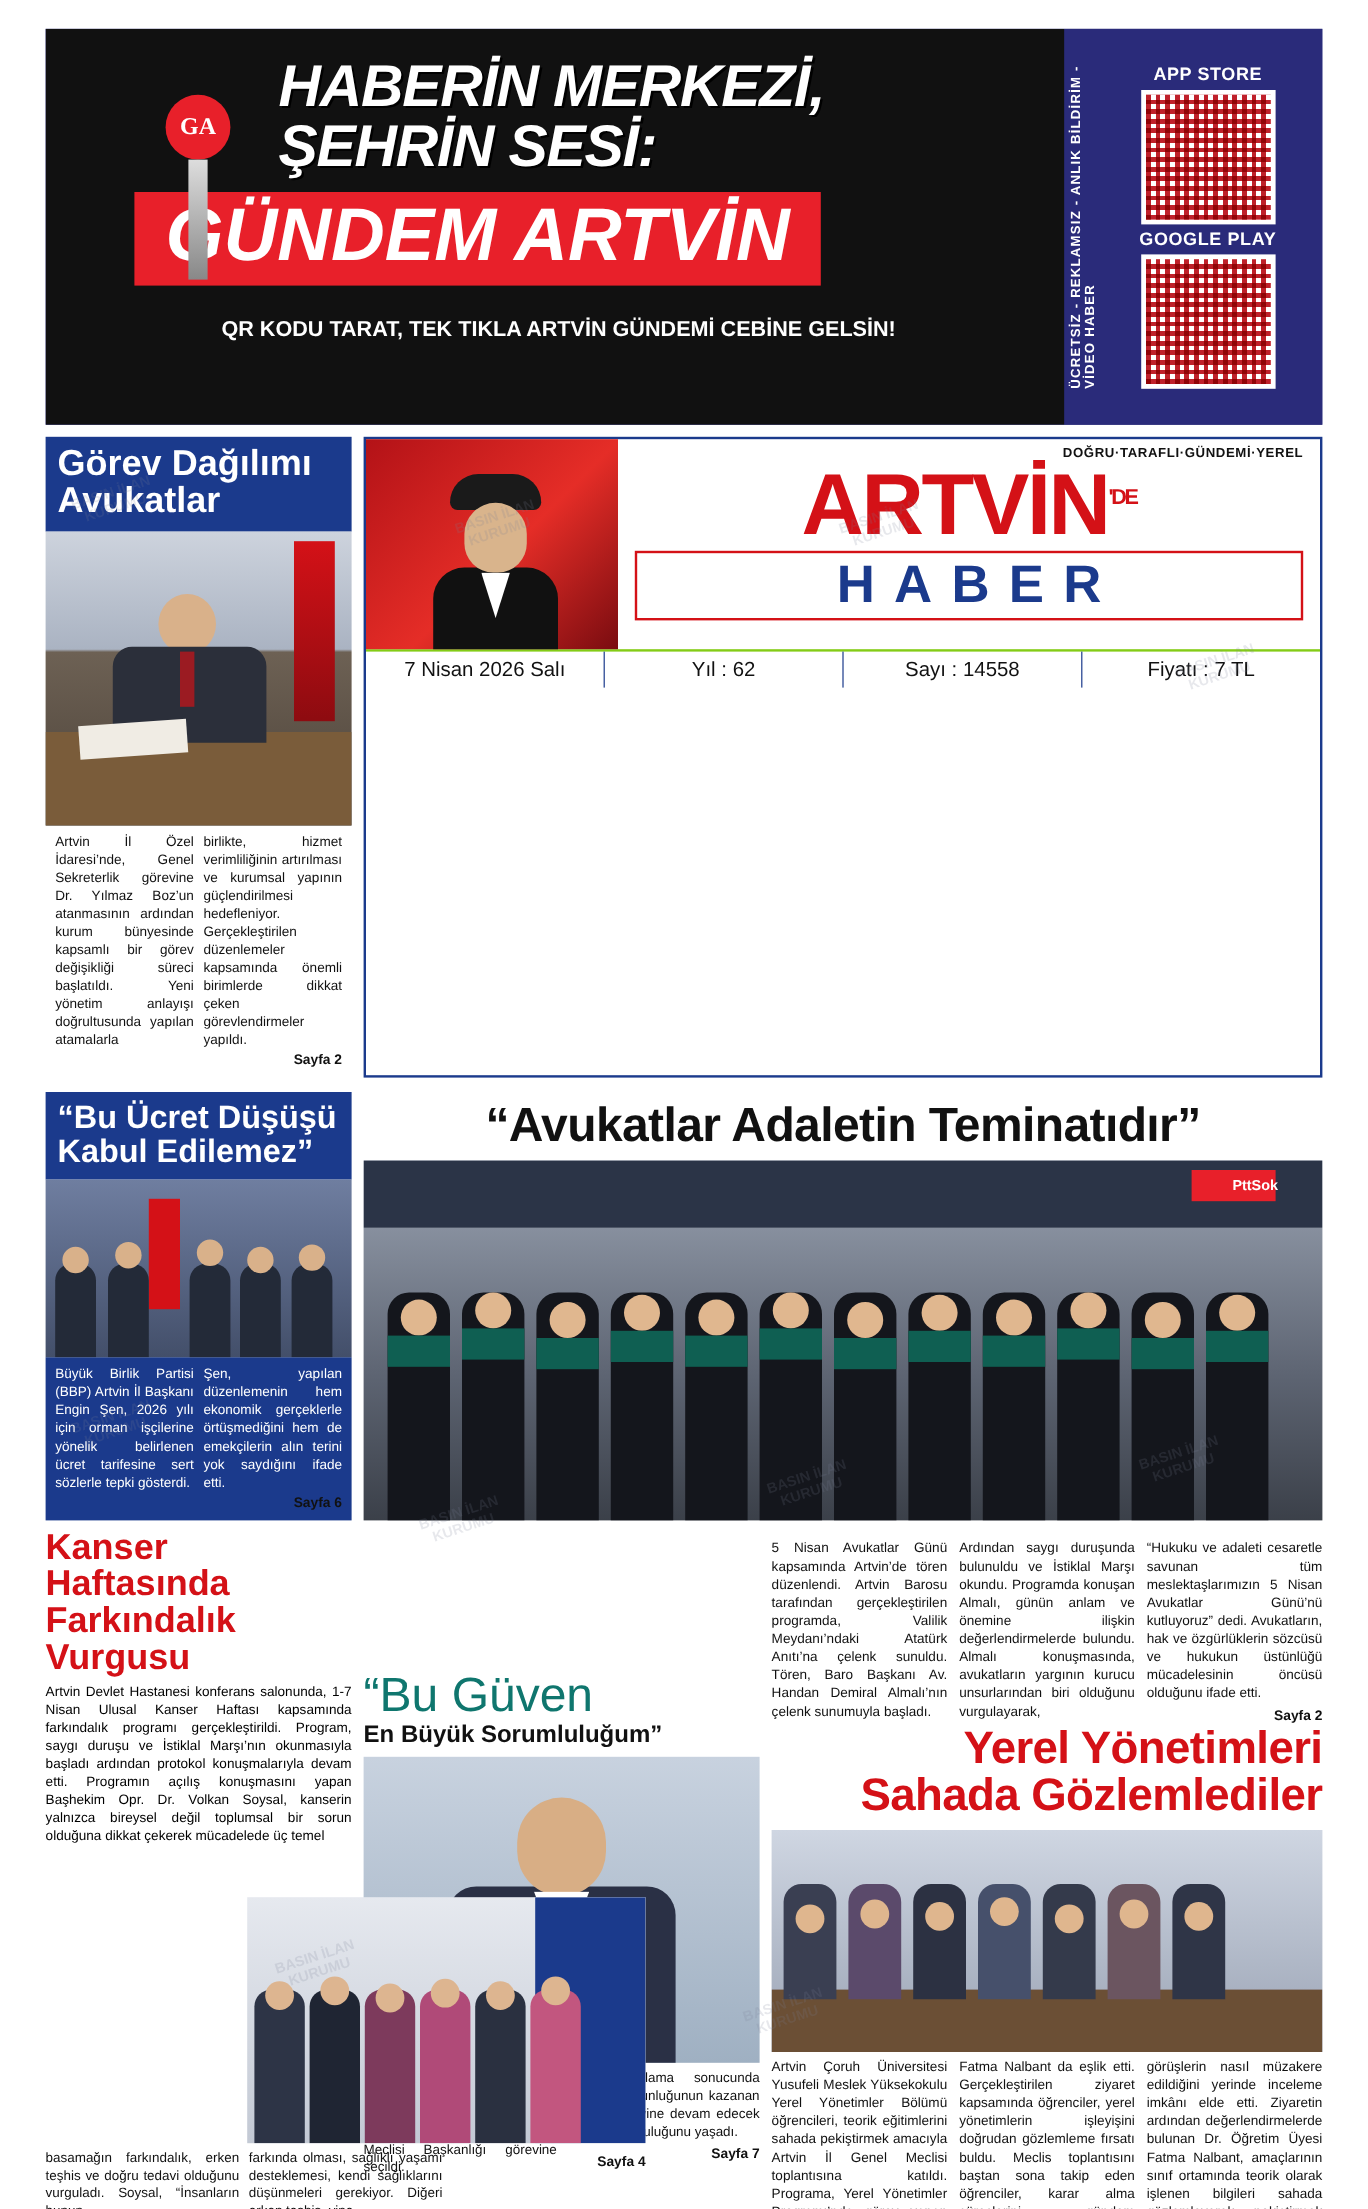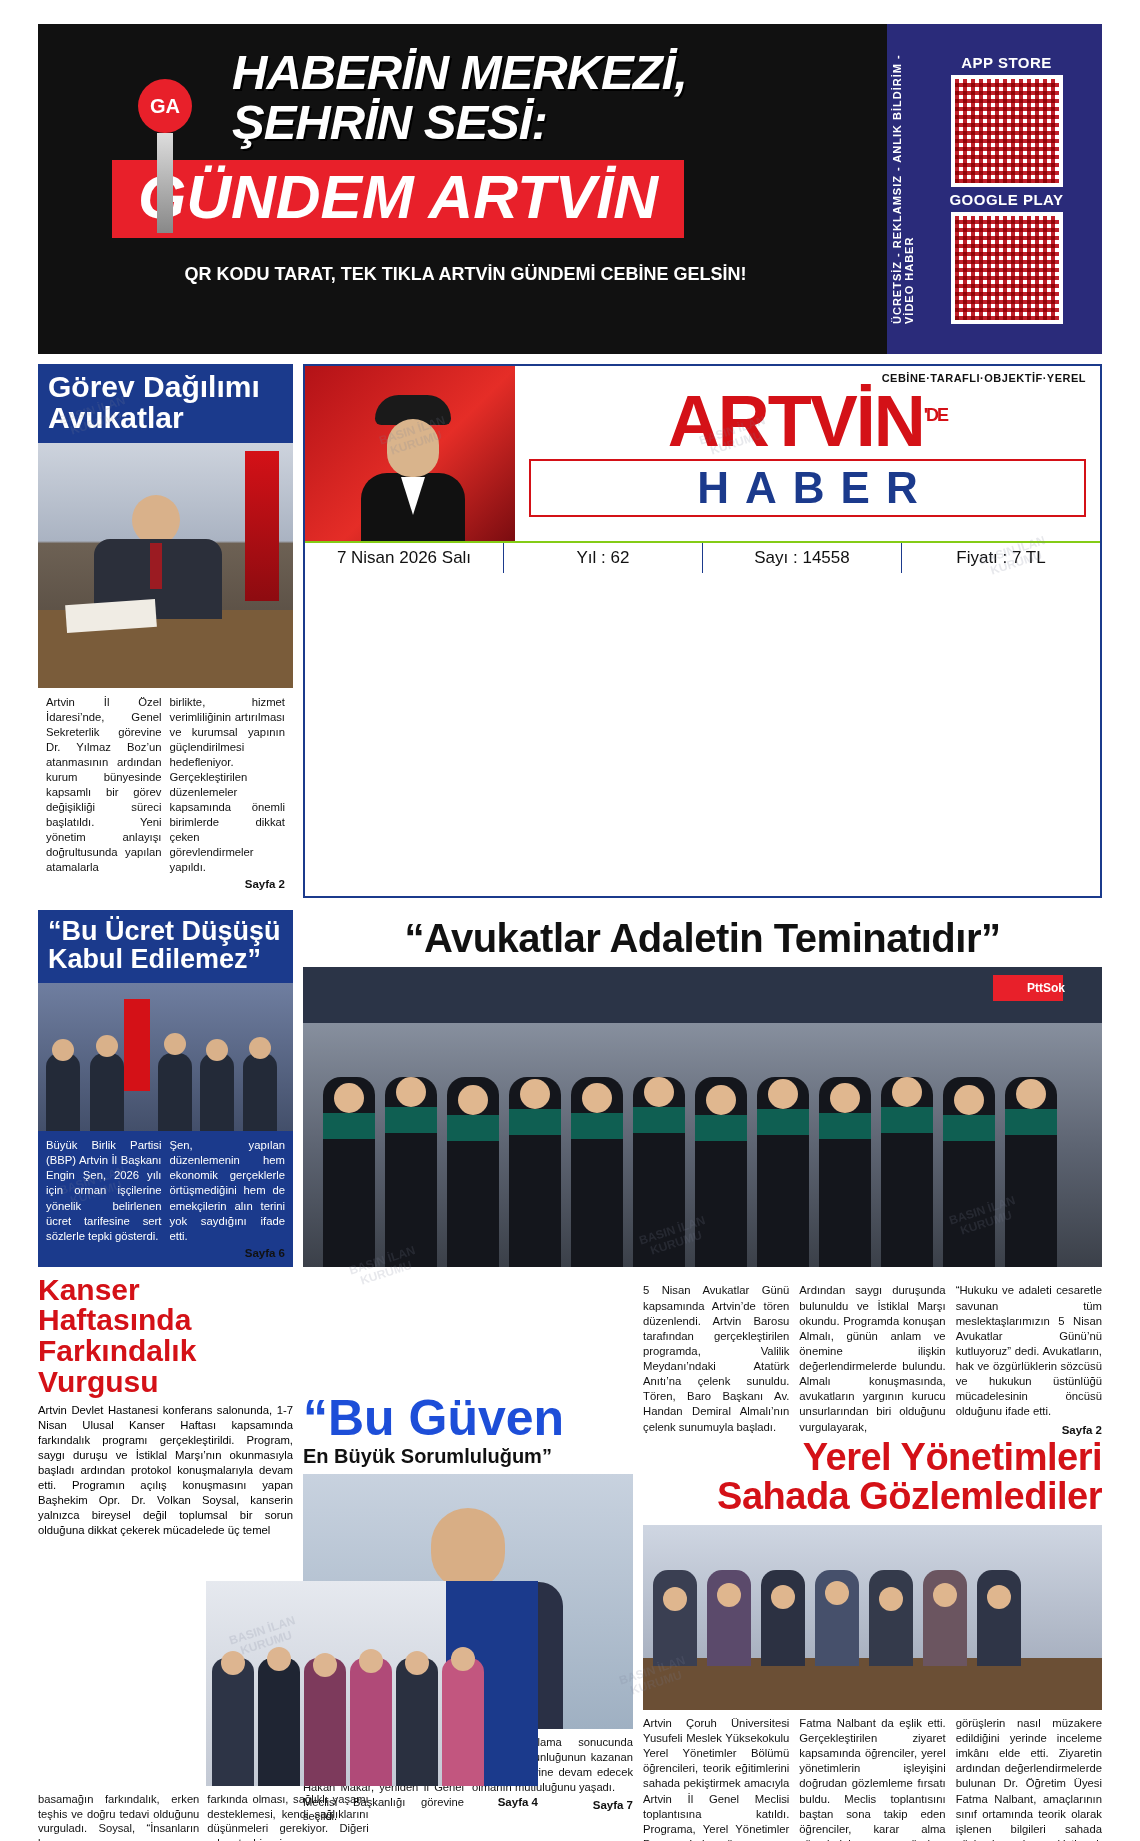--- a/index.html
+++ b/index.html
@@ -30,21 +30,21 @@
   }
   .ad-mic {
     position: absolute;
     left: 100px; top: 55px;
     width: 54px; height: 150px;
   }
   .mic-head {
     width: 54px; height: 54px; border-radius: 50%;
     background: #e8202a;
     display:flex; align-items:center; justify-content:center;
-    color: #fff; font-weight: bold; font-size: 20px;
+    color: #fff; font-weight: bold; font-size: 20px; font-family: Liberation Serif, serif;
   }
   .mic-body {
     width: 16px; height: 100px; margin-left: 19px;
     background: linear-gradient(180deg,#ddd,#888);
   }
   .ad-headline {
     margin-left: 170px;
     color: #fff;
     font-weight: 900;
     font-style: italic;
@@ -185,21 +185,21 @@
     color: #d41117; font-weight: 900; font-size: 38px; line-height: 1.04;
     text-align: right; letter-spacing: -.5px;
   }
 
   .img-panel { height: 185px; background: linear-gradient(180deg,#cfd6e2 0%,#9aa3b4 100%); position:relative; overflow:hidden;}
   .img-panel .tbl { position:absolute; bottom:0; left:0; width:100%; height:52px; background:#6b4f35;}
   .img-panel .pp { position:absolute; bottom:44px; width:44px; height:96px; border-radius:15px 15px 0 0;}
   .img-panel .hh { position:absolute; width:24px; height:24px; border-radius:50%; background:#dfb68e;}
 
   .bu-guven-box { position: relative; }
-  .bu-guven-title { font-weight: 700; font-size: 50px; color: #1d4ed8; line-height: 1; }
+  .bu-guven-title { font-weight: 400; font-size: 40px; color: #0f766e; line-height: 1; }
   .bu-guven-sub { font-weight: 900; font-size: 20px; color: #111; margin-top: 2px;}
   .img-portrait { height: 255px; background: linear-gradient(180deg,#c8d2df 0%,#9fb0c2 100%); position:relative; overflow:hidden;}
   .img-portrait .head { position:absolute; left:50%; transform:translateX(-50%); top:34px; width:74px; height:82px; border-radius:38px; background:#d8ae85;}
   .img-portrait .body { position:absolute; left:50%; transform:translateX(-50%); top:108px; width:190px; height:150px; background:#2a3045; border-radius:24px 24px 0 0;}
   .img-portrait .shirt { position:absolute; left:50%; transform:translateX(-50%); top:112px; width:46px; height:60px; background:#fff; clip-path: polygon(50% 100%,0 0,100% 0);}
   .img-portrait .tie { position:absolute; left:50%; transform:translateX(-50%); top:124px; width:14px; height:54px; background:#9b1b22;}
   .img-portrait .plant { position:absolute; left:8px; bottom:0; width:54px; height:96px; background:#2e6b3a; border-radius:26px 26px 8px 8px;}
 
   .img-cancer { height: 205px; background: linear-gradient(180deg,#e6e9ef 0%,#c3c9d4 100%); position:relative; overflow:hidden;}
   .img-cancer .pp { position:absolute; bottom:0; width:42px; height:128px; border-radius:14px 14px 0 0;}
@@ -278,21 +278,21 @@
       <div class="mast-top">
         <div class="mast-flag">
           <div class="ataturk">
             <div class="at-hat"></div>
               <div class="at-body"></div>
               <div class="at-face"></div>
               <div class="at-shirt"></div>
           </div>
         </div>
         <div class="mast-title">
-          <div class="mast-tag">CEBİNE·TARAFLI·OBJEKTİF·YEREL</div>
+          <div class="mast-tag">DOĞRU·TARAFLI·GÜNDEMİ·YEREL</div>
           <div class="mast-artvin">
             <span>ARTVİN</span><span class="mast-de">'DE</span>
           </div>
           <div class="mast-haber">HABER</div>
         </div>
       </div>
       <div class="mast-info">
         <div>7 Nisan 2026 Salı</div>
         <div>Yıl : 62</div>
         <div>Sayı : 14558</div>

